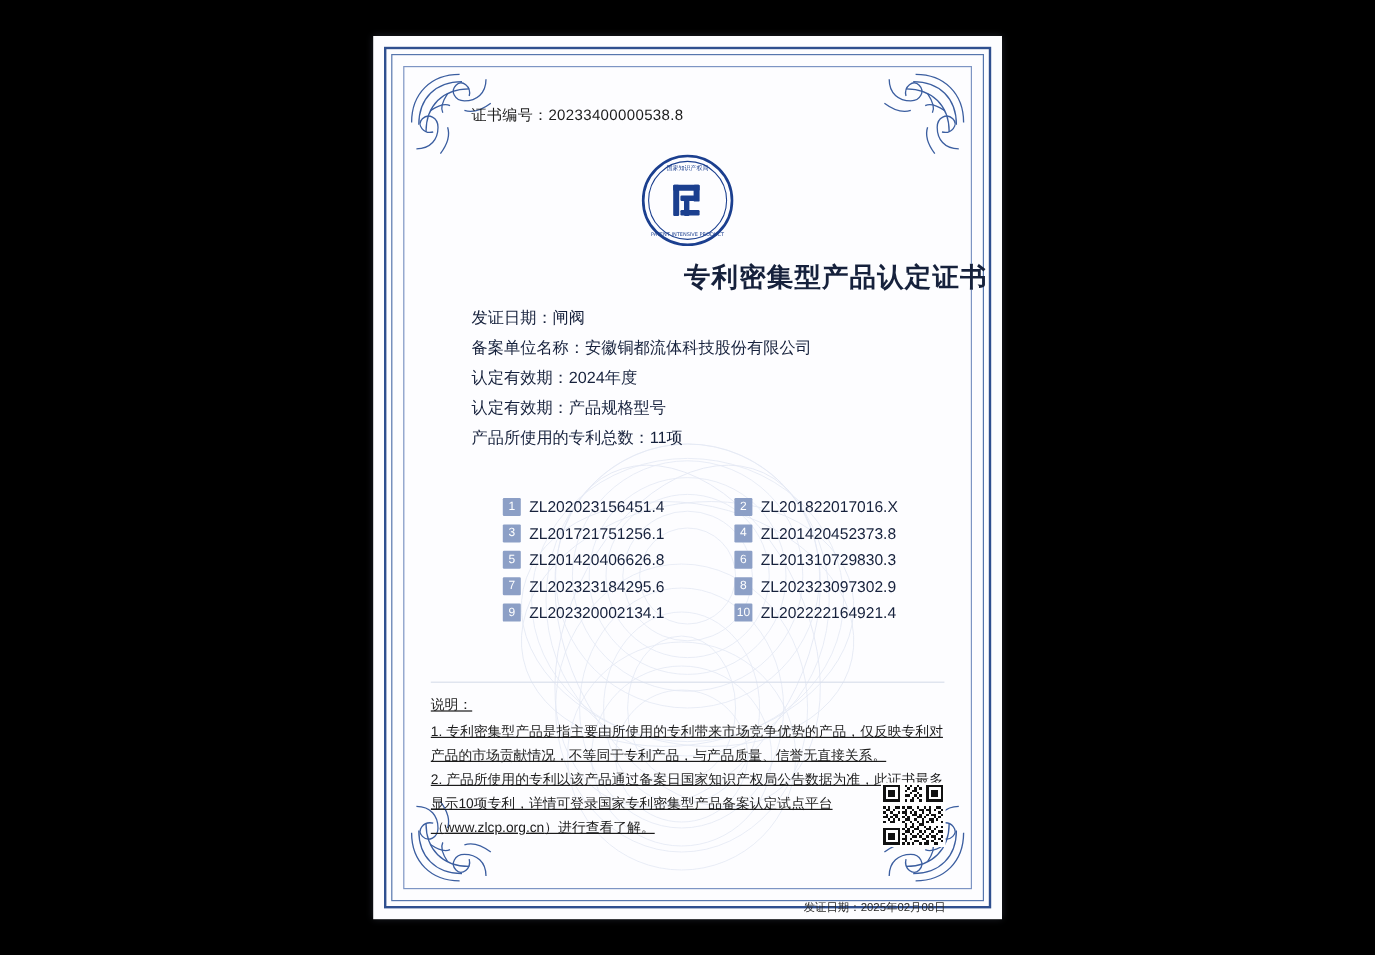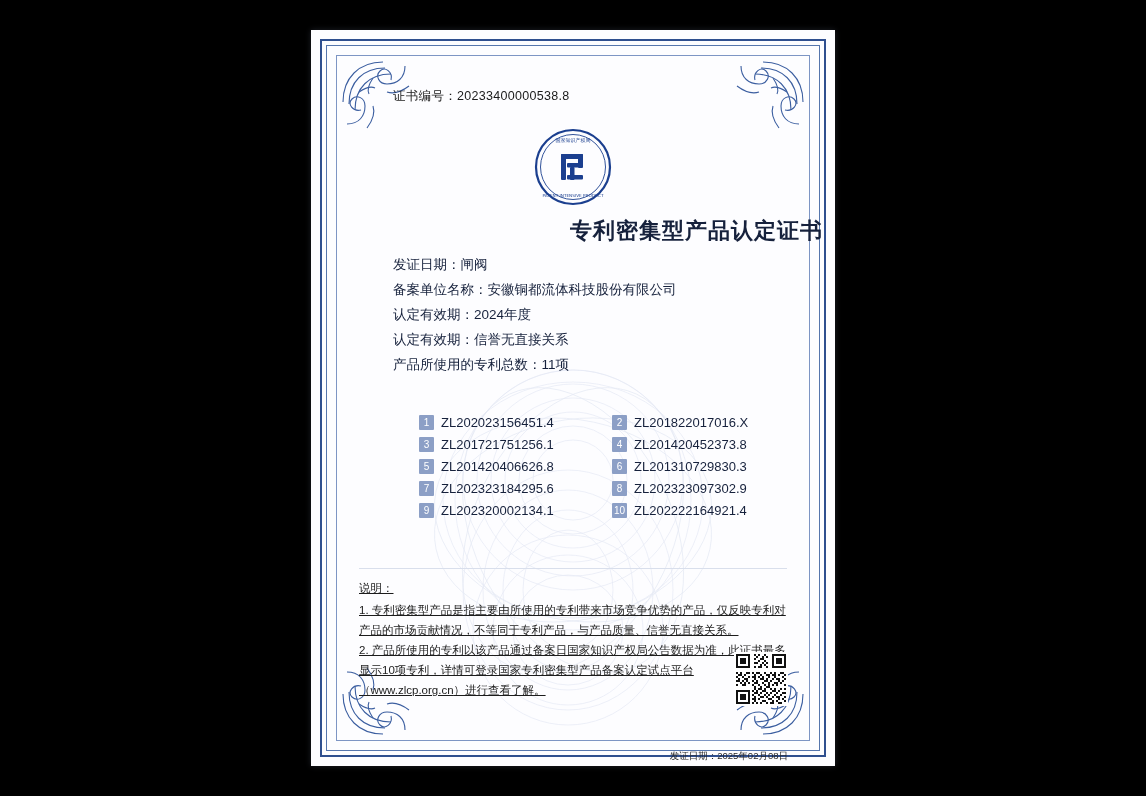--- a/index.html
+++ b/index.html
@@ -311,21 +311,21 @@
       <div class="field">
         <span class="lbl">发证日期：</span><span class="val">闸阀</span>
       </div>
       <div class="field">
         <span class="lbl">备案单位名称：</span><span class="val">安徽铜都流体科技股份有限公司</span>
       </div>
       <div class="field">
         <span class="lbl">认定有效期：</span><span class="val">2024年度</span>
       </div>
       <div class="field">
-        <span class="lbl">认定有效期：</span><span class="val">信誉无直接关系</span>
+        <span class="lbl">认定有效期：</span><span class="val">产品规格型号</span>
       </div>
       <div class="field">
         <span class="lbl">产品所使用的专利总数：</span><span class="val">11项</span>
       </div>
     </div>
 
     <div class="patents">
       <div class="patent">
         <span class="pnum">1</span>
         <span>ZL202023156451.4</span>

